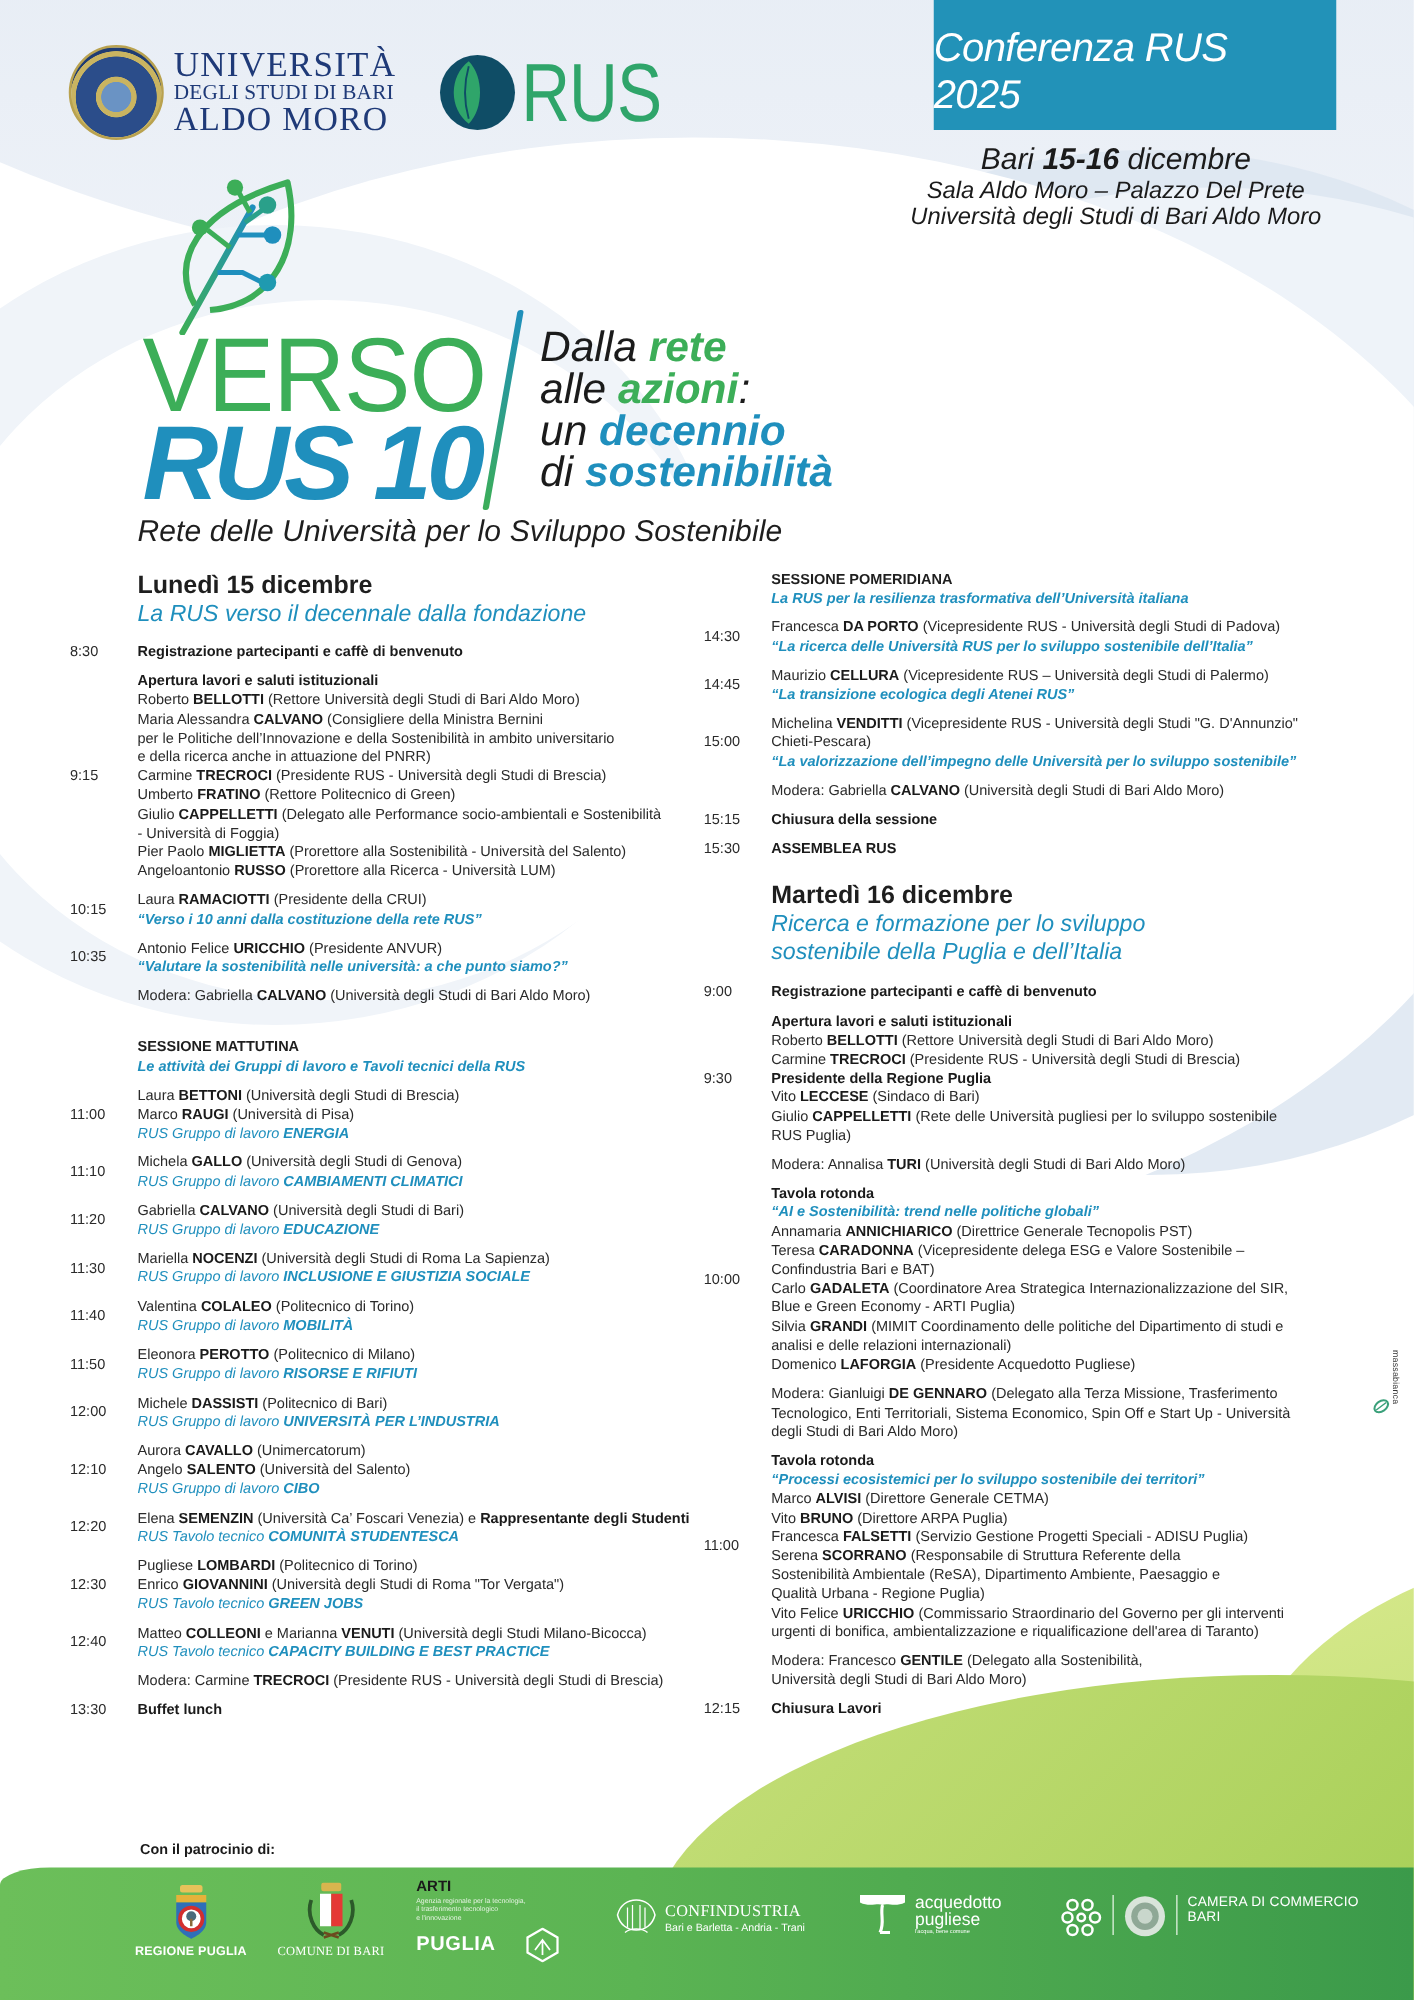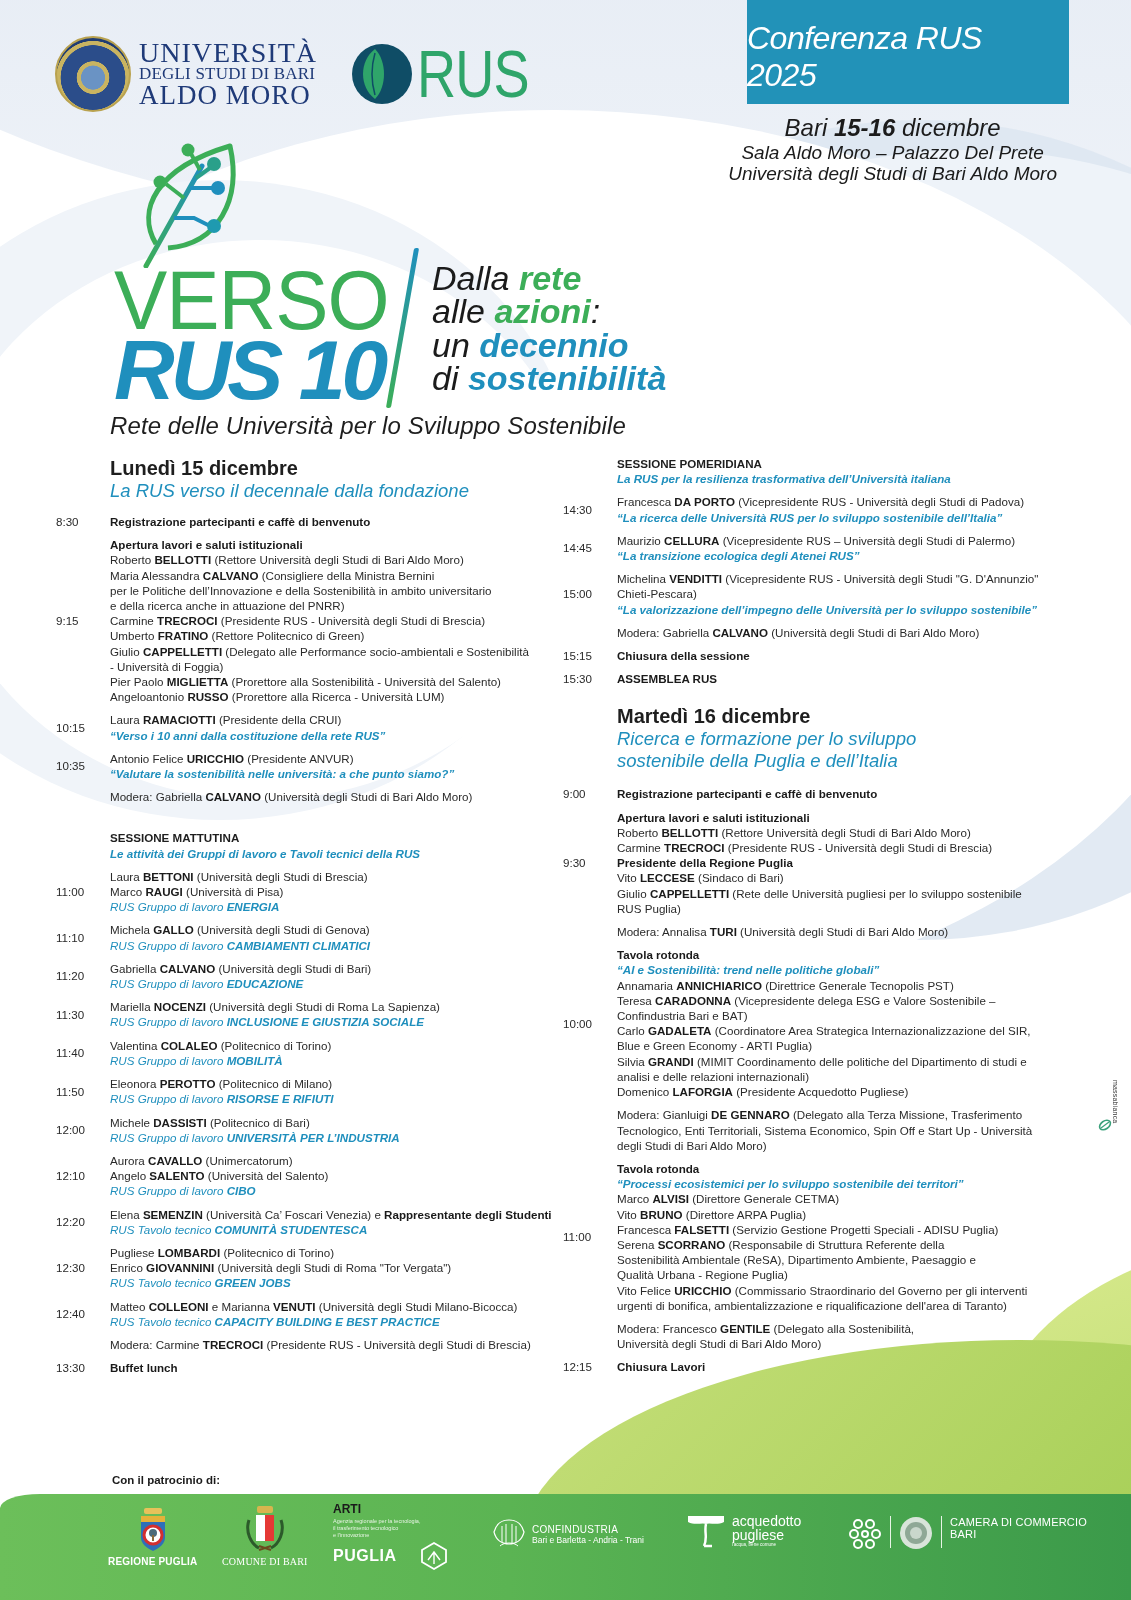--- a/index.html
+++ b/index.html
@@ -122,21 +122,21 @@
   .patronage-label { position: absolute; left: 112px; top: 1474px; font-size: 11.5px; font-weight: 700; color: #1a1a1a; }
   .footer-logos { position: absolute; left: 0; top: 1494px; width: 1131px; height: 106px; color: #ffffff; }
   .flogo { position: absolute; display: flex; flex-direction: column; align-items: center; }
   .flogo .cap { font-size: 10px; font-weight: 700; margin-top: 4px; letter-spacing: .2px; }
   .flogo .cap.serif { font-family: "Liberation Serif", serif; font-weight: 400; font-size: 10px; }
   .arti { position: absolute; left: 333px; top: 8px; }
   .arti .t { font-size: 12px; font-weight: 700; color: #1a1a1a; }
   .arti .d { font-size: 5.5px; line-height: 7px; color: #e6f4e3; margin-top: 2px; }
   .arti .p { font-size: 16px; font-weight: 700; margin-top: 8px; letter-spacing: .5px; }
   .confi { position: absolute; left: 492px; top: 22px; display: flex; align-items: center; gap: 6px; }
-  .confi .t1 { font-size: 10px; letter-spacing: .3px; }
+  .confi .t1 { font-size: 13px; letter-spacing: .3px; font-family: Liberation Serif, serif; }
   .confi .t2 { font-size: 8.5px; }
   .acq { position: absolute; left: 686px; top: 18px; display: flex; align-items: center; gap: 6px; }
   .acq .t1 { font-size: 14px; line-height: 14px; }
   .acq .t3 { font-size: 4.5px; }
   .ccb { position: absolute; left: 848px; top: 22px; display: flex; align-items: flex-start; gap: 8px; }
   .ccb .sep { width: 1px; height: 32px; background: #e8f5e6; }
   .ccb .t { font-size: 11px; line-height: 12px; letter-spacing: .2px; }
 
   .side-credit { position: absolute; left: 1108px; top: 1080px; width: 16px; height: 90px; }
   .side-credit .txt { position: absolute; left: 4px; top: 0; writing-mode: vertical-rl; font-size: 7px; color: #333; letter-spacing: .2px; }

